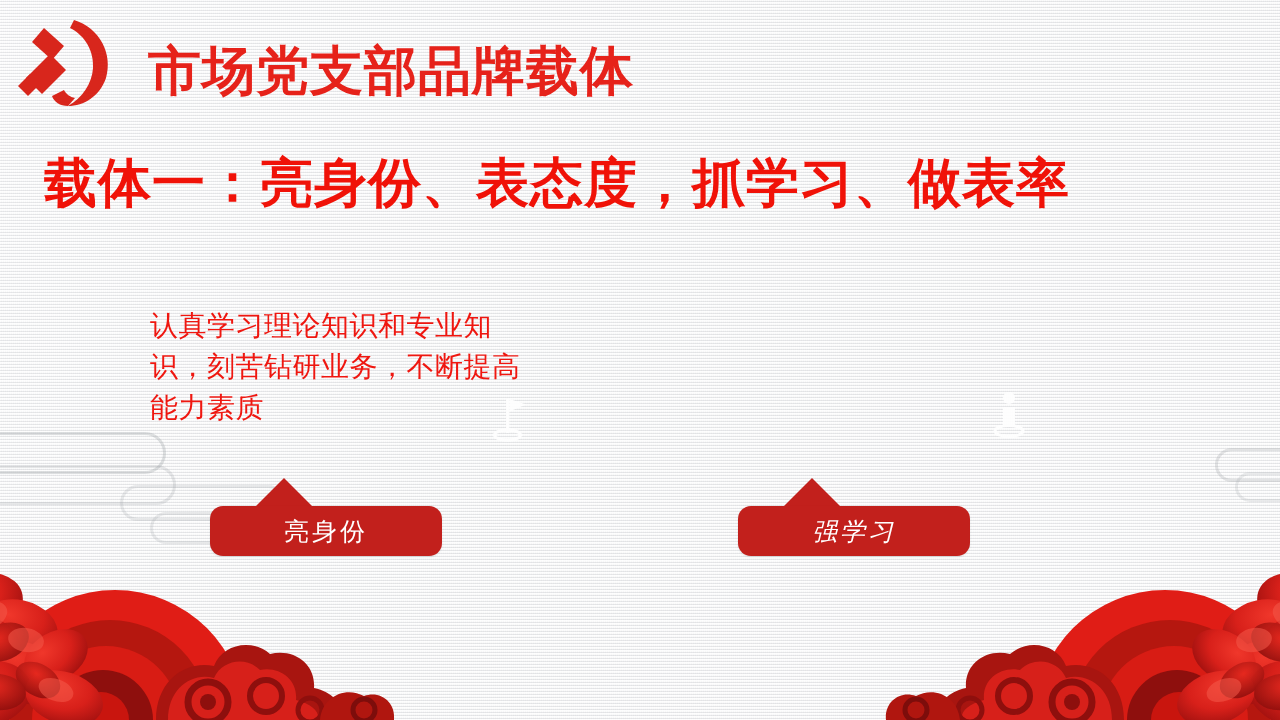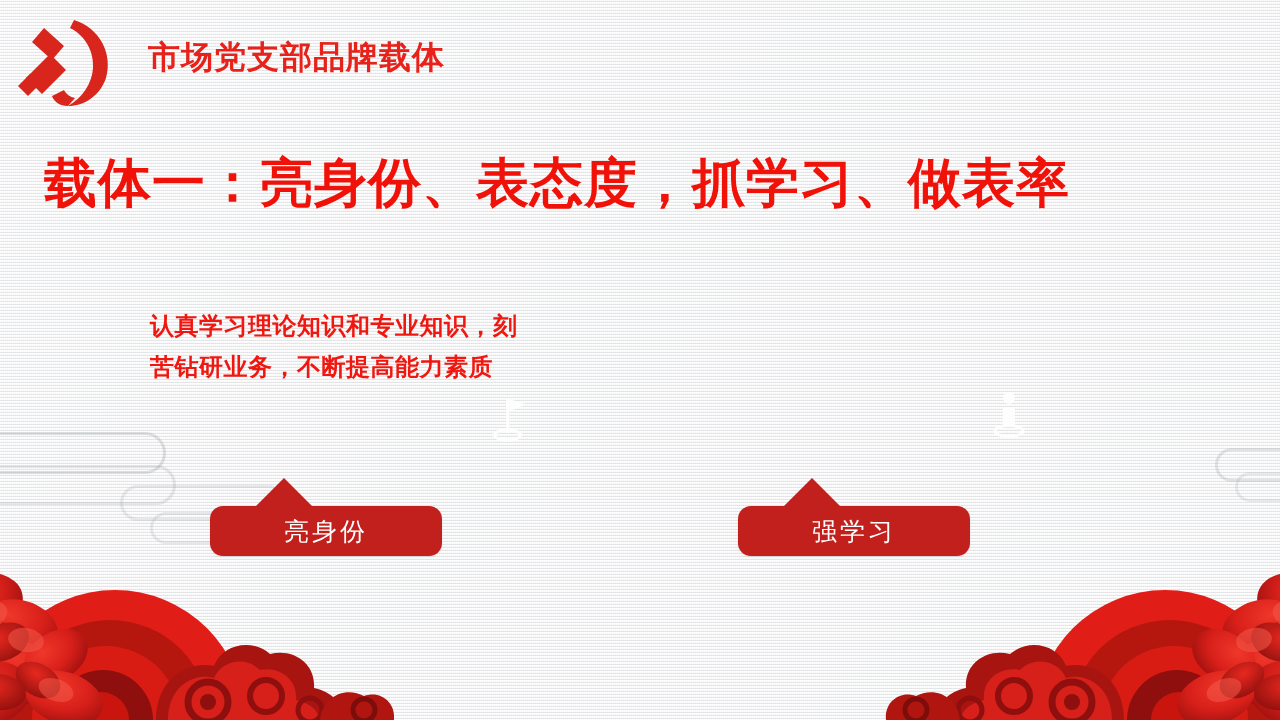--- a/index.html
+++ b/index.html
@@ -46,21 +46,21 @@
   .wm-icon { position: absolute; opacity: 0.95; }
 
   
   #emblem { position: absolute; left: 14px; top: 14px; width: 104px; height: 96px; }
 
   
   #title {
     position: absolute;
     left: 148px;
     top: 36px;
-    font-size: 32px;
+    font-size: 53px;
     font-weight: 700;
     color: #e6221a;
     letter-spacing: 1px;
     white-space: nowrap;
     font-family: "Liberation Sans", sans-serif;
   }
   #subtitle {
     position: absolute;
     left: 44px;
     top: 148px;
@@ -71,32 +71,32 @@
     white-space: nowrap;
     font-family: "Liberation Sans", sans-serif;
   }
 
   
   .col { position: absolute; width: 390px; }
   #col-left  { left: 150px; top: 305px; }
   #col-right { left: 740px; top: 305px; }
 
   .col-text {
-    font-size: 24px;
-    font-weight: 700;
+    font-size: 28px;
+    font-weight: 400;
     line-height: 41px;
     color: #ef1710;
     letter-spacing: 0.5px;
     font-family: "Liberation Sans", sans-serif;
   }
 
   
   .badge-wrap { position: absolute; width: 232px; height: 96px; }
   #badge-left  { left: 210px; top: 478px; }
-  #badge-right { left: 738px; top: 478px; }
+  #badge-right { left: 738px; top: 478px; font-style: italic; }
 
   .badge-arrow {
     position: absolute;
     left: 42px;
     top: 0;
     width: 0; height: 0;
     border-left: 32px solid transparent;
     border-right: 32px solid transparent;
     border-bottom: 32px solid #c2201c;
   }

